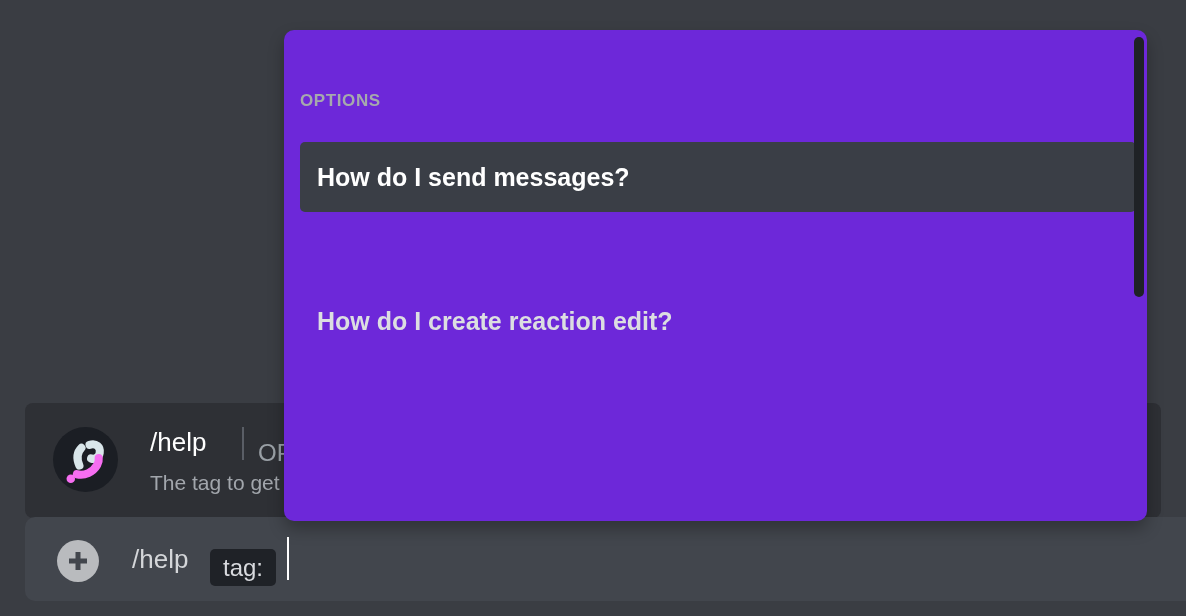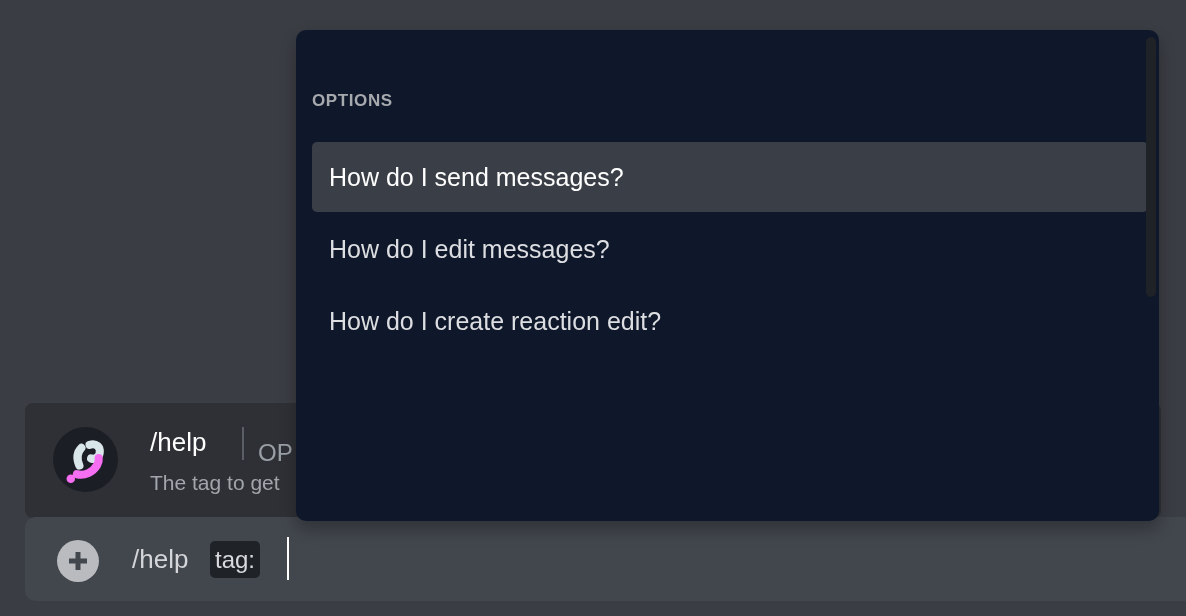--- a/index.html
+++ b/index.html
@@ -61,52 +61,52 @@
     background: #b9bbbe;
     display: flex; align-items: center; justify-content: center;
     cursor: pointer;
   }
   .input-command {
     position: absolute; left: 107px; top: 0;
     height: 84px; display: flex; align-items: center;
     font-size: 26px; color: #d4d6d9; white-space: nowrap;
   }
   .option-pill {
-    position: absolute; left: 185px; top: 24px;
-    height: 37px; padding: 0 5px;
+    position: absolute; left: 185px; top: 32px;
+    height: 37px; padding: 0 13px;
     background: #1f2227; border-radius: 5px;
     display: flex; align-items: center;
     font-size: 24px; color: #d8dade; white-space: nowrap;
   }
   .text-cursor {
     position: absolute; left: 262px; top: 20px;
     width: 2px; height: 43px; background: #ffffff;
   }
 
   
   .autocomplete {
-    position: absolute; left: 296px; top: 30px;
+    position: absolute; left: 284px; top: 30px;
     width: 863px; height: 491px;
-    background: #0f172a;
+    background: #6d28d9;
     border-radius: 10px;
     box-shadow: 0 8px 16px rgba(0,0,0,0.28);
     overflow: hidden;
   }
   .autocomplete-header {
     position: absolute; left: 16px; top: 61px;
     font-size: 17px; font-weight: 700; letter-spacing: 0.6px;
     color: #a6a9ad;
   }
   .option-row {
     position: absolute; left: 16px;
     width: 836px; height: 70px;
     border-radius: 5px;
     display: flex; align-items: center;
     padding-left: 17px;
-    font-size: 25px; font-weight: 400; color: #dcdee1;
+    font-size: 25px; font-weight: 700; color: #dcdee1;
     cursor: pointer; white-space: nowrap;
   }
   .option-row.selected { background: #3a3e46; color: #ffffff; }
   .row-0 { top: 112px; }
   .row-1 { top: 184px; }
   .row-2 { top: 256px; }
   .row-3 { top: 329px; }
   .row-4 { top: 401px; }
   .row-5 { top: 473px; }
   .popup-scrollbar-thumb {
@@ -144,20 +144,19 @@
     </div>
     <div class="input-command">/help</div>
     <div class="option-pill">tag:</div>
     <div class="text-cursor"></div>
   </div>
 
   <div class="autocomplete">
     <div class="autocomplete-header">OPTIONS</div>
 
     <div class="option-row row-0 selected">How do I send messages?</div>
-    <div class="option-row row-1">How do I edit messages?</div>
     <div class="option-row row-2">How do I create reaction edit?</div>
     <div class="option-row row-5">How do I get an image URL?</div>
 
     <div class="popup-scrollbar-thumb"></div>
   </div>
 
 </div>
 
 </body></html>

